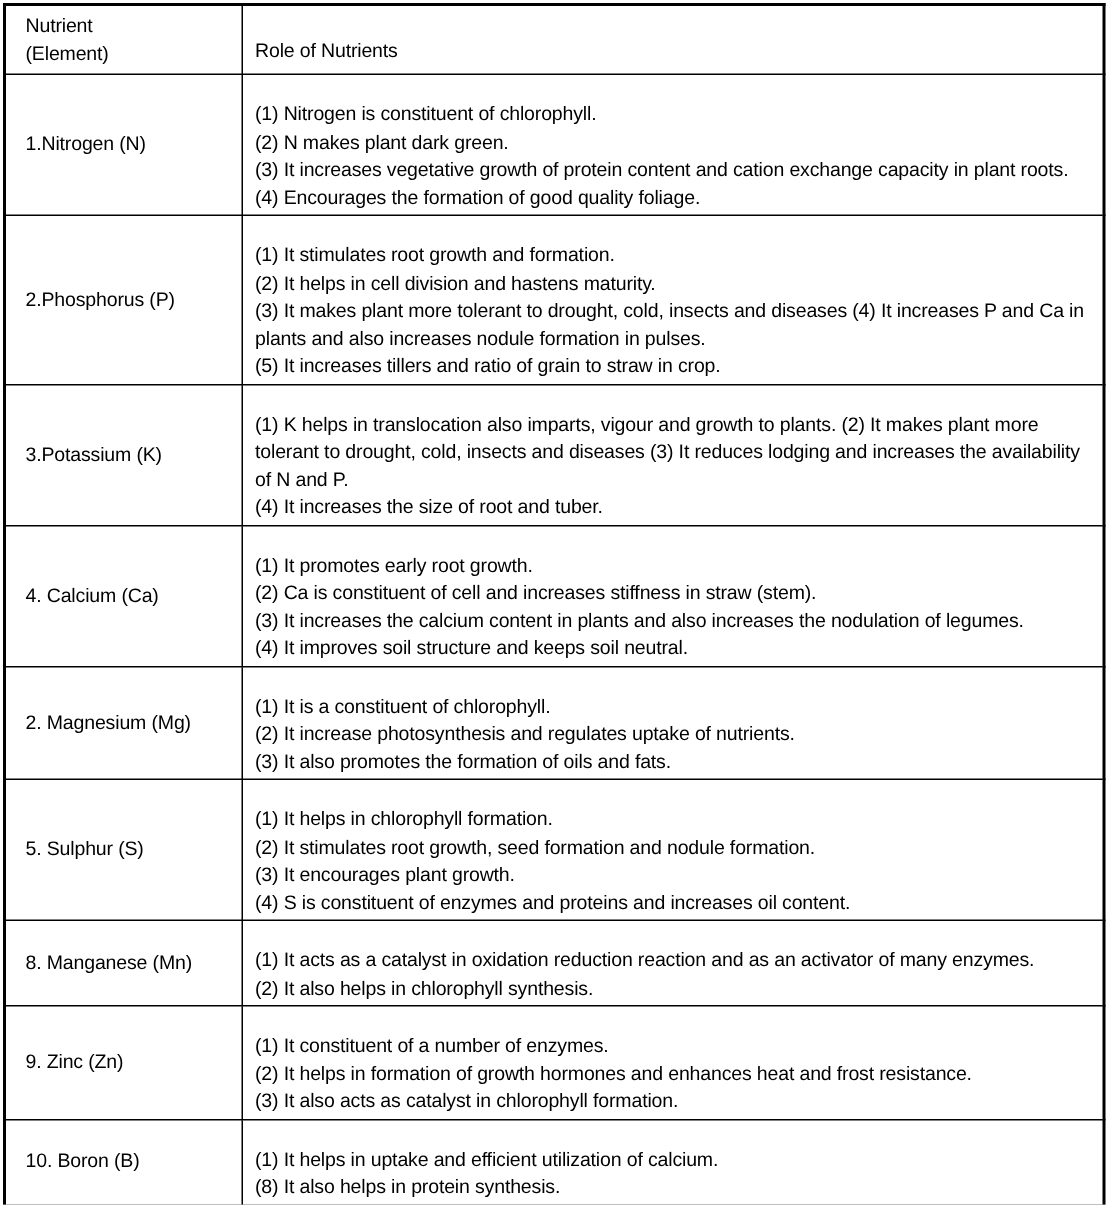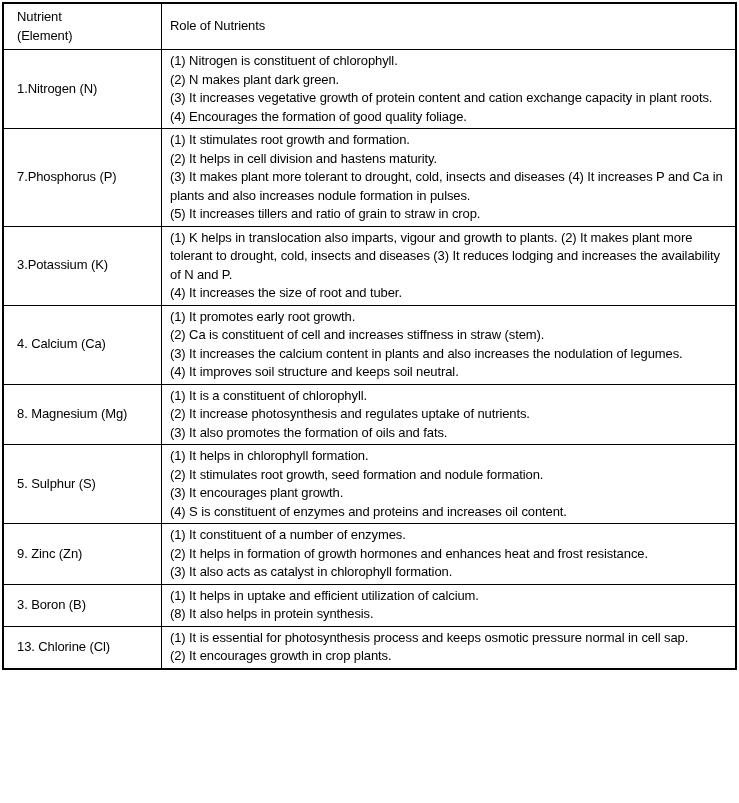--- a/index.html
+++ b/index.html
@@ -31,21 +31,21 @@
     overflow-wrap: break-word;
     color: #000000;
   }
   td.c1 {
     width: 140px;
     vertical-align: middle;
     padding: 3px 4px 3px 13px;
   }
   td.c2 {
     vertical-align: middle;
-    padding: 2px 6px 2px 8px;
+    padding: 17px 6px 2px 8px;
   }
   tr.hdr td.c1 {
     vertical-align: middle;
     padding-top: 4px;
     padding-bottom: 4px;
   }
   tr.hdr td.c2 {
     vertical-align: middle;
   }
 </style>
@@ -61,59 +61,64 @@
         <td class="c2">Role of Nutrients</td>
       </tr>
       <tr>
         <td class="c1">1.Nitrogen (N)</td>
         <td class="c2">(1)  Nitrogen is constituent of chlorophyll.
 (2)  N makes plant dark green.
 (3) It increases vegetative growth of protein content and cation   exchange capacity in plant roots.
 (4)  Encourages the formation of good quality foliage.</td>
       </tr>
       <tr>
-        <td class="c1">7.Phosphorus (P)</td>
+        <td class="c1">2.Phosphorus (P)</td>
         <td class="c2">(1) It stimulates root growth and formation.
 (2) It helps in cell division and hastens maturity.
 (3) It makes plant more tolerant to drought, cold, insects and diseases (4) It increases P and Ca in plants and also increases nodule formation in pulses.
 (5) It increases tillers and ratio of grain to straw in crop.</td>
       </tr>
       <tr>
         <td class="c1">3.Potassium (K)</td>
         <td class="c2">(1) K helps in translocation  also imparts, vigour and growth to plants. (2) It makes plant more tolerant to drought, cold, insects and diseases (3) It reduces lodging and increases the availability  of N and P.
 (4) It increases the size of root and tuber.</td>
       </tr>
       <tr>
         <td class="c1">4. Calcium  (Ca)</td>
         <td class="c2">(1) It promotes early root growth.
 (2) Ca is constituent of cell and increases stiffness in straw (stem).
 (3) It increases the calcium  content in plants and also  increases the nodulation of legumes.
 (4) It improves soil structure and keeps soil neutral.</td>
       </tr>
       <tr>
-        <td class="c1">8. Magnesium (Mg)</td>
+        <td class="c1">2. Magnesium (Mg)</td>
         <td class="c2">(1) It is a constituent of chlorophyll.
 (2) It increase photosynthesis and regulates uptake of nutrients.
 (3) It also promotes the formation of oils and fats.</td>
       </tr>
       <tr>
         <td class="c1">5. Sulphur (S)</td>
         <td class="c2">(1) It helps in chlorophyll formation.
 (2) It stimulates root growth, seed formation and nodule formation.
 (3) It encourages plant growth.
 (4) S is constituent of enzymes and proteins and increases oil content.</td>
       </tr>
       <tr>
+        <td class="c1">8. Manganese (Mn)</td>
+        <td class="c2">(1) It acts as a catalyst in oxidation reduction reaction and as an activator of many enzymes.
+(2) It also helps in chlorophyll synthesis.</td>
+      </tr>
+      <tr>
         <td class="c1">9. Zinc (Zn)</td>
         <td class="c2">(1) It constituent of a number of enzymes.
 (2) It helps in formation of growth hormones and enhances heat and frost resistance.
 (3) It also acts as catalyst in chlorophyll formation.</td>
       </tr>
       <tr>
-        <td class="c1">3. Boron (B)</td>
+        <td class="c1">10. Boron (B)</td>
         <td class="c2">(1) It helps in uptake and efficient utilization of calcium.
 (8) It also helps in protein synthesis.</td>
       </tr>
       <tr>
         <td class="c1">13. Chlorine (Cl)</td>
         <td class="c2">(1) It is essential for photosynthesis process and keeps osmotic pressure normal in cell sap.
 (2) It encourages growth in crop plants.</td>
       </tr>
     </tbody>
   </table>

